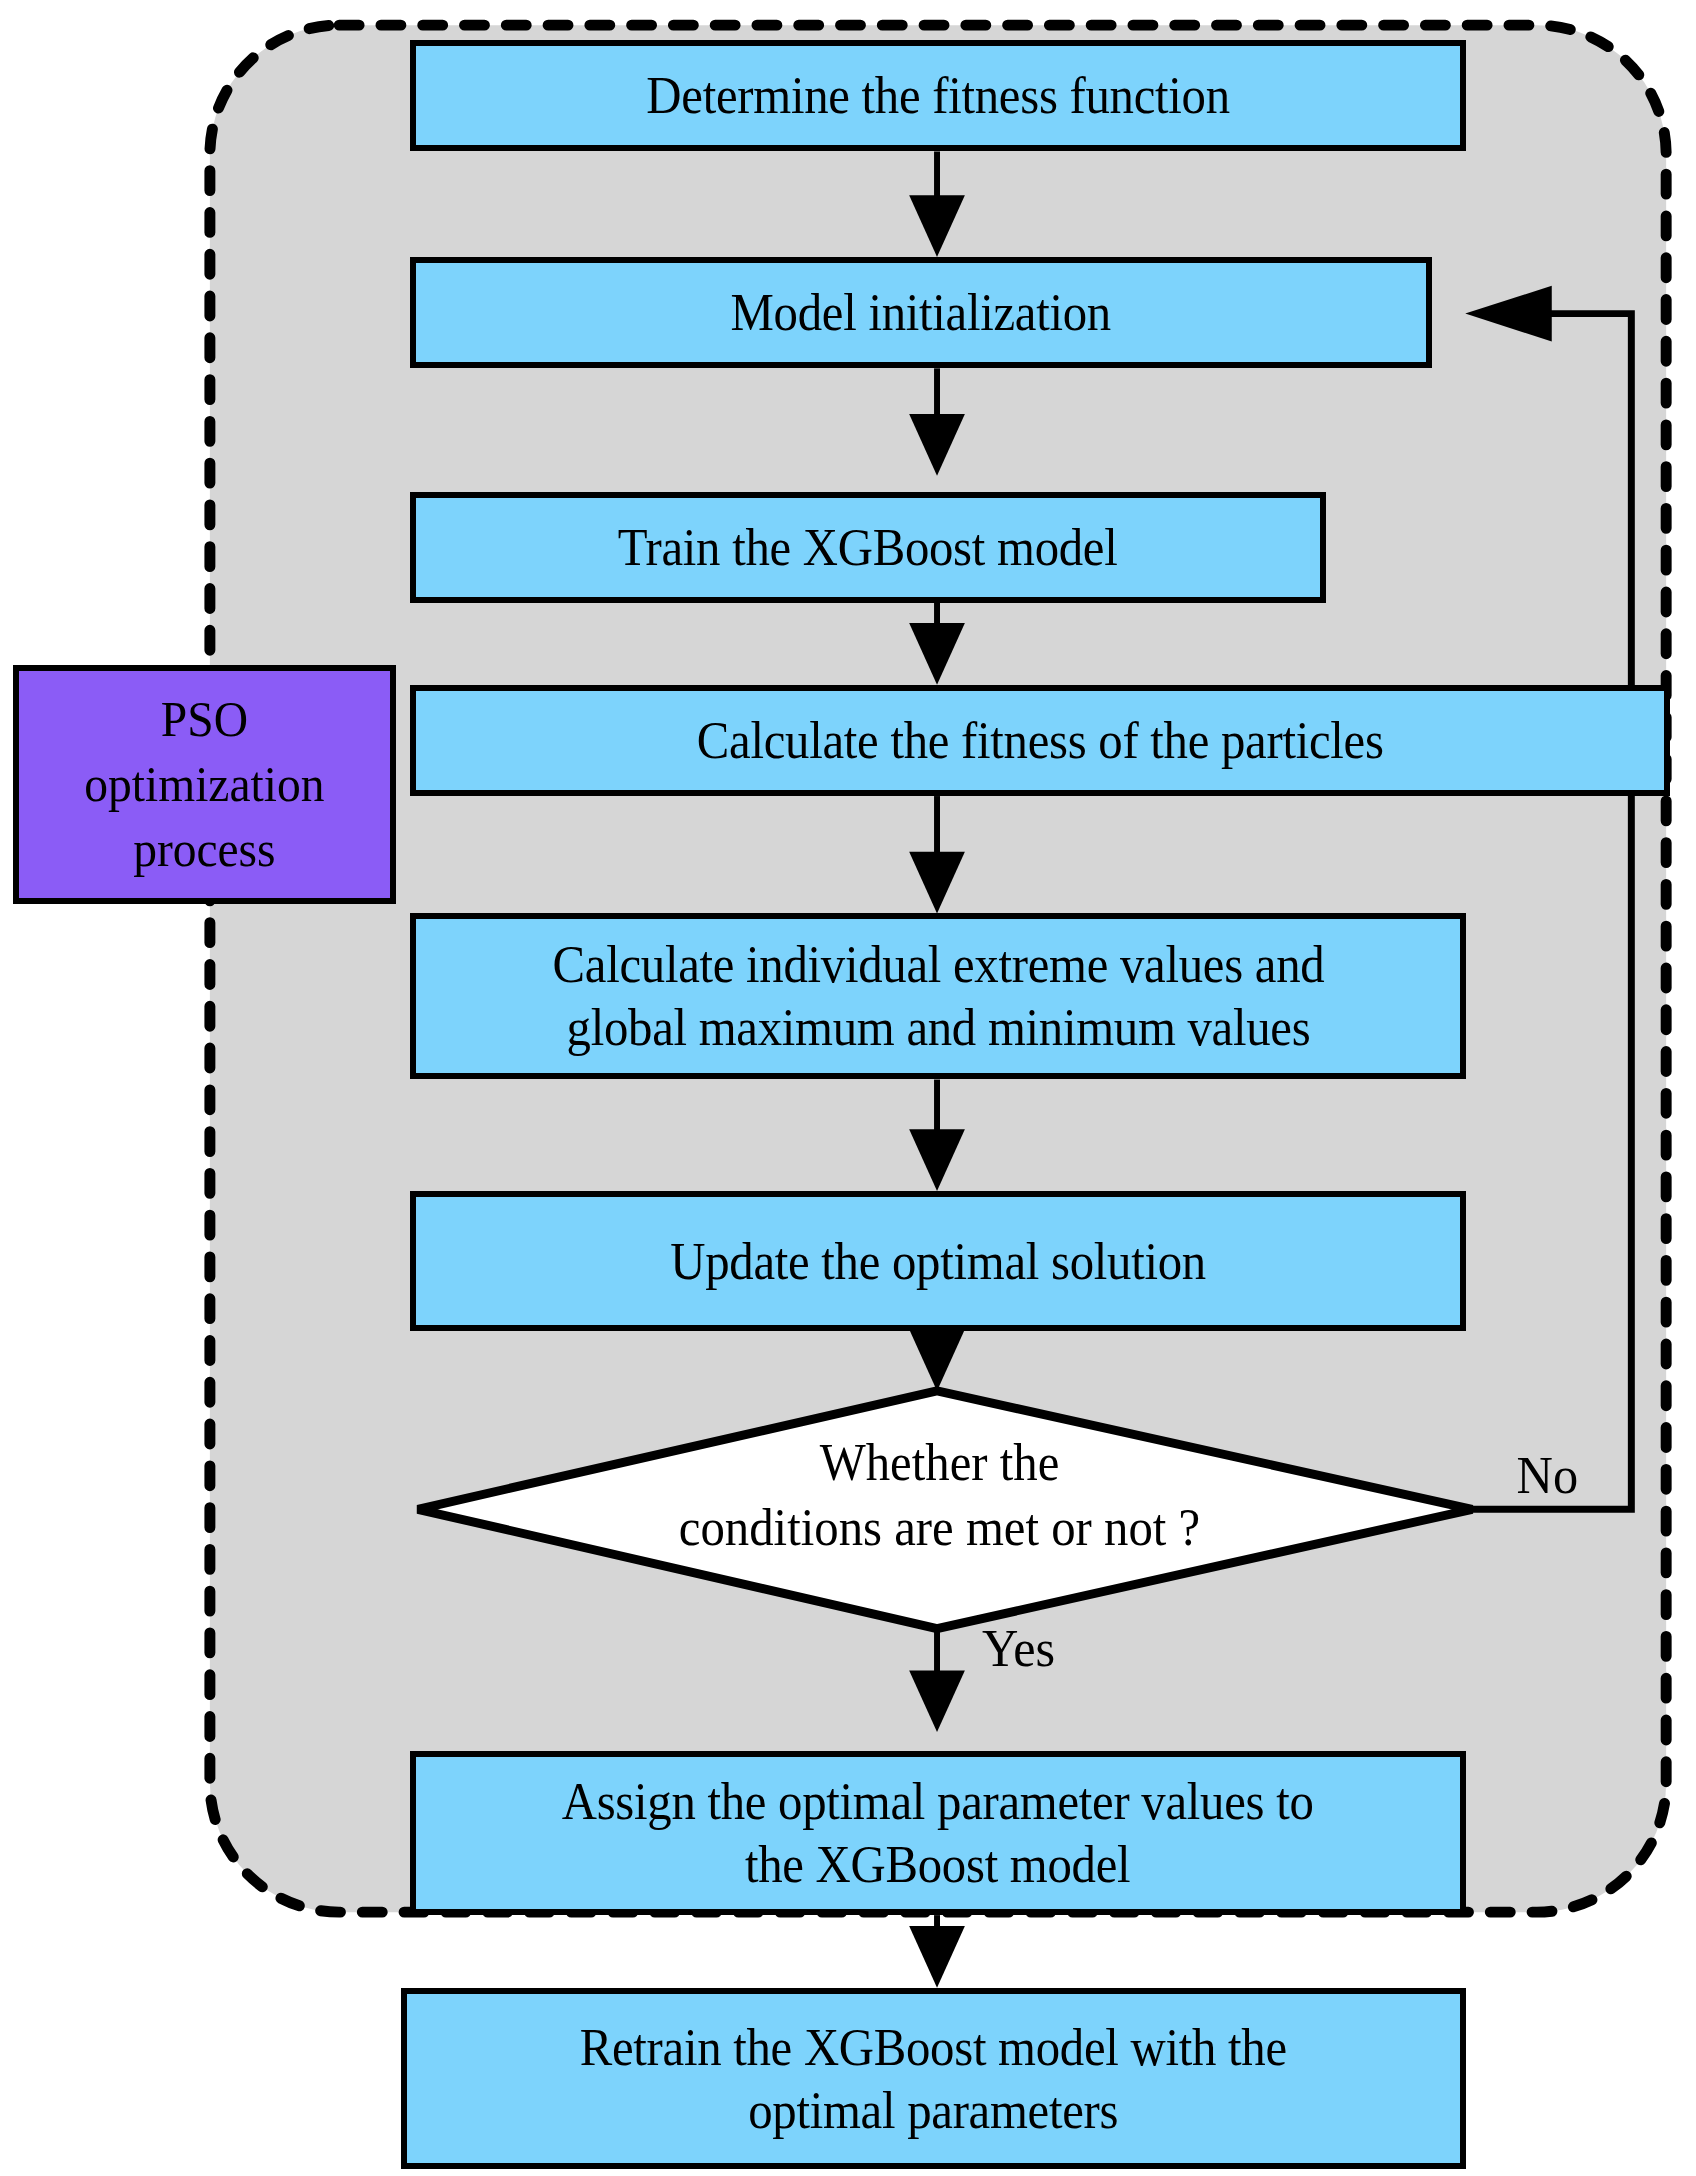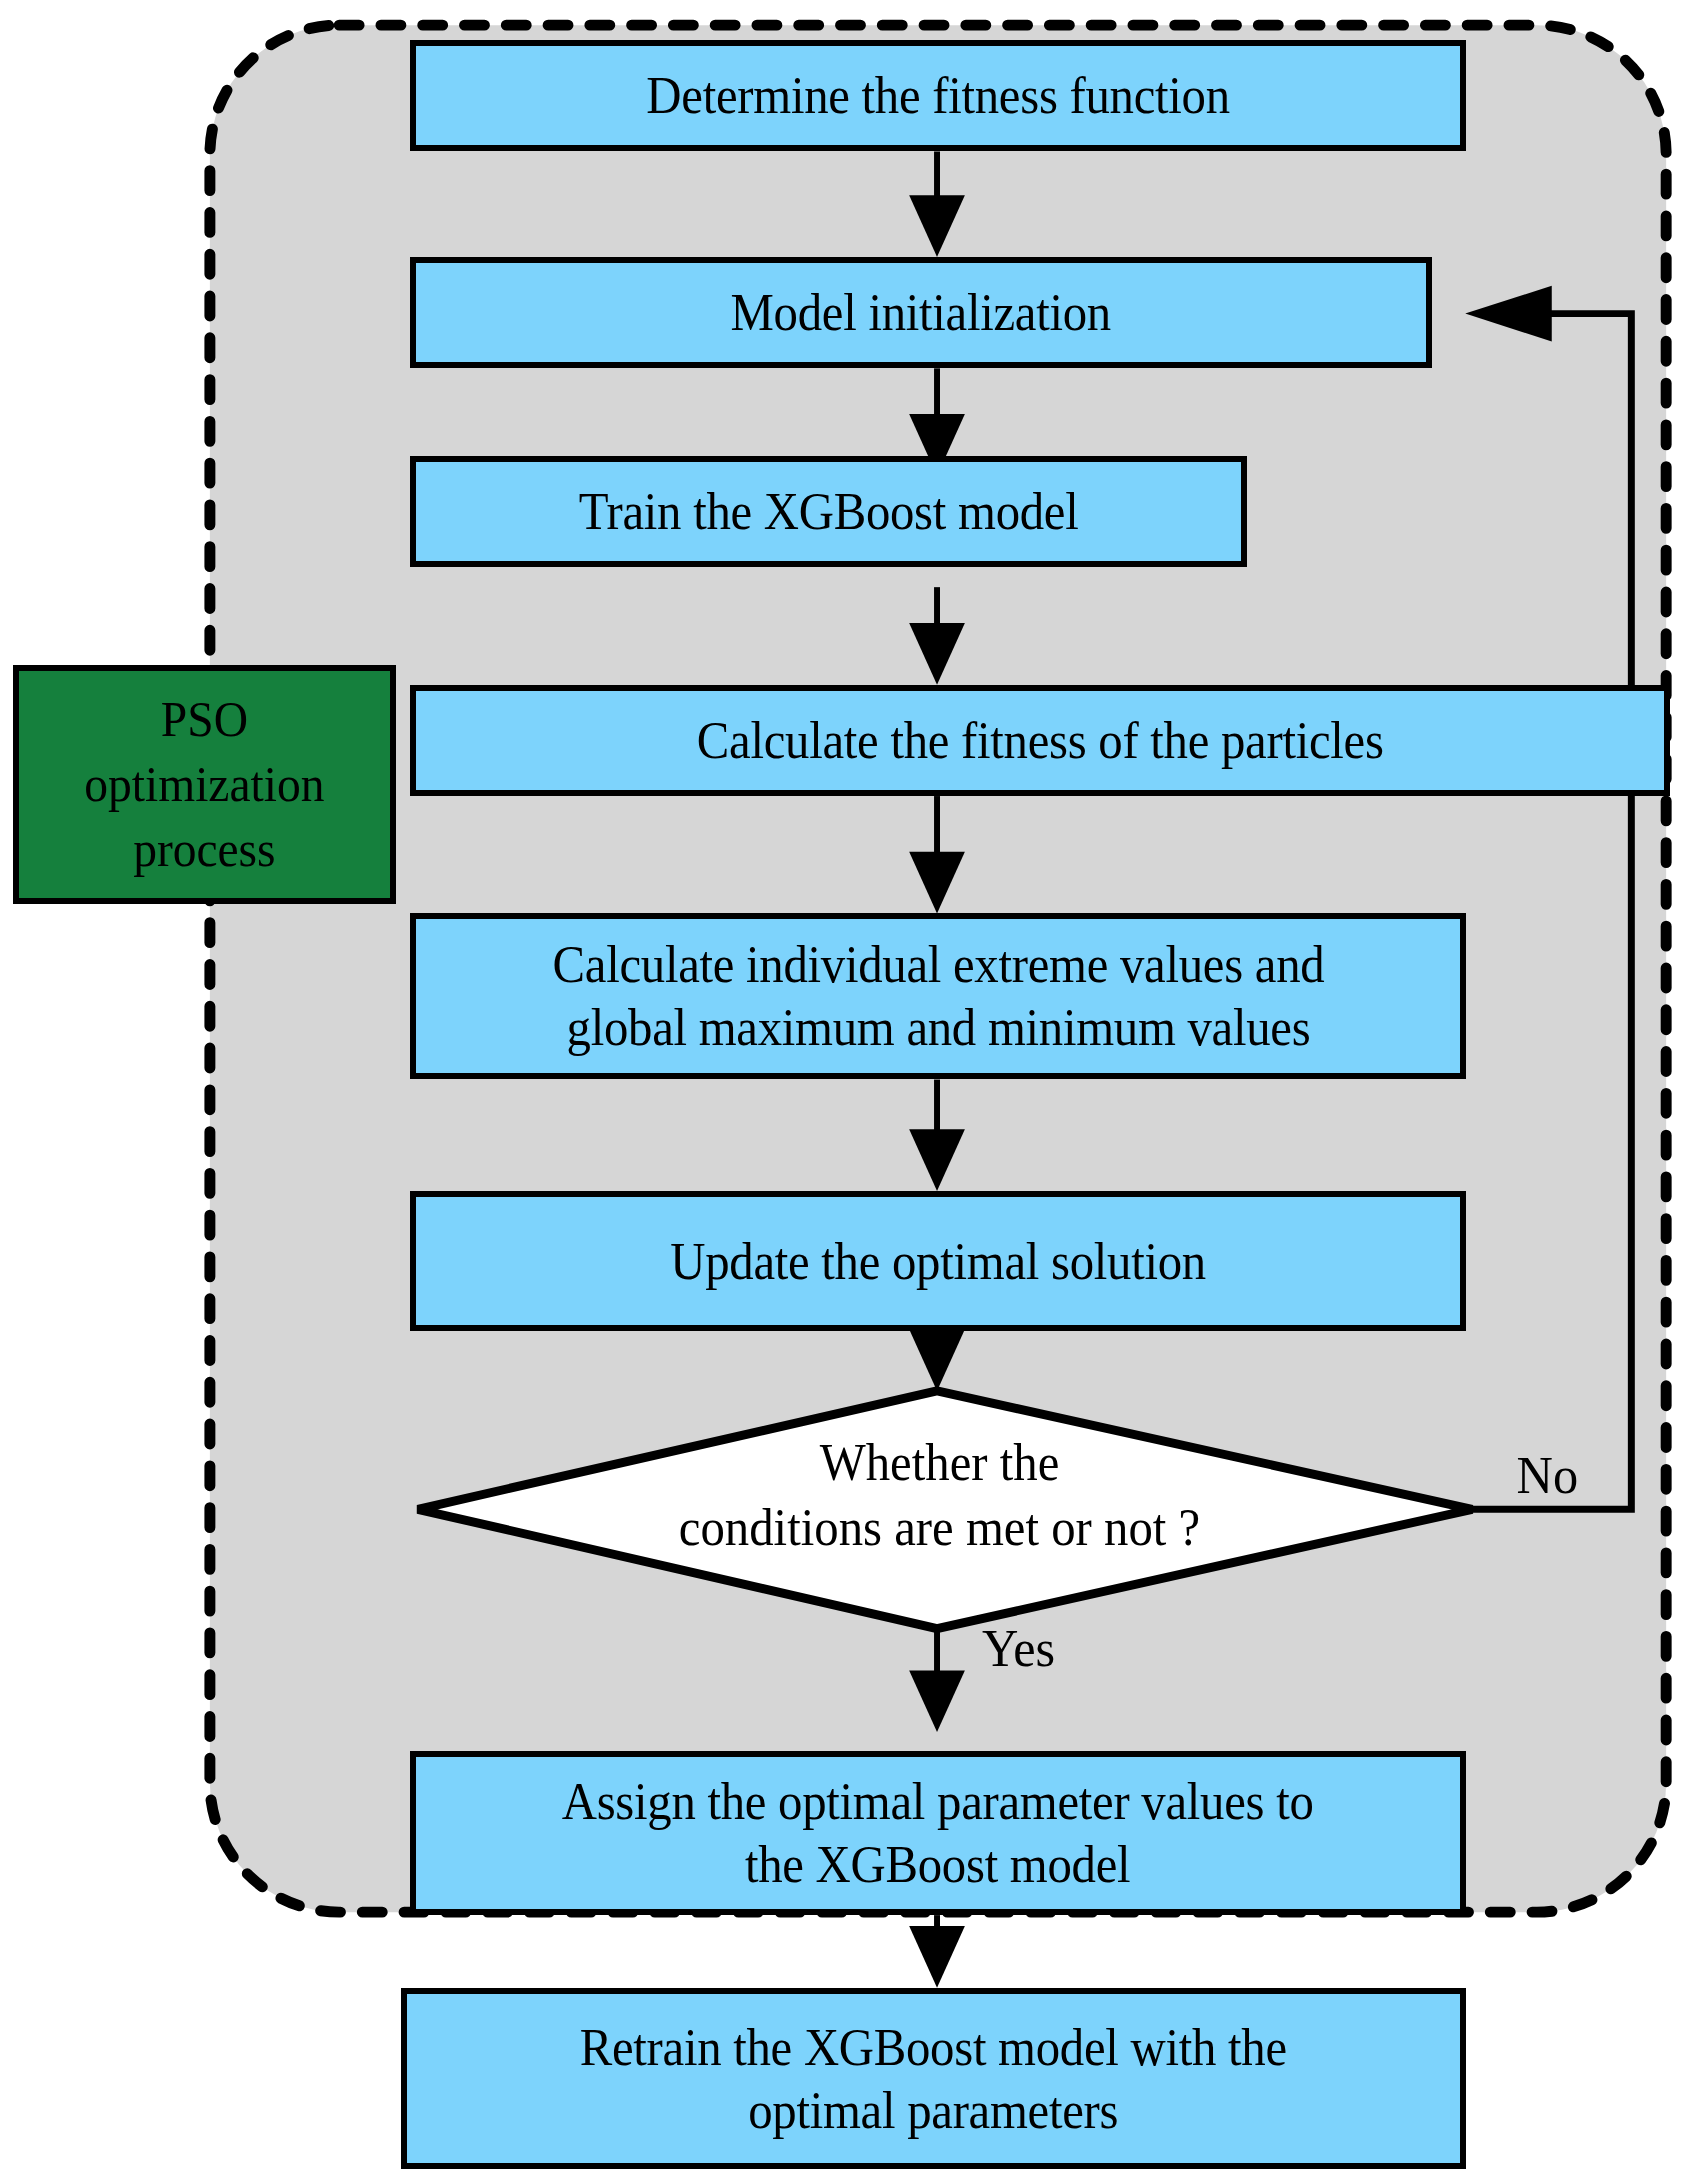--- a/index.html
+++ b/index.html
@@ -36,21 +36,21 @@
     font-size: 53px;
     line-height: 1.18;
     color: #000000;
     letter-spacing: -0.3px;
     transform: scaleX(0.92);
     white-space: pre-line;
   }
   .pso-box {
     position: absolute;
     box-sizing: border-box;
-    background: #15803d;
+    background: #8b5cf6;
     border: 6px solid #000000;
     display: flex;
     align-items: center;
     justify-content: center;
     text-align: center;
     z-index: 6;
   }
   .pso-box .label {
     font-size: 50px;
     line-height: 1.30;
@@ -142,21 +142,21 @@
   </div>
 
   <div class="node" style="left:410px; top:40px; width:1056px; height:111px;">
     <div class="label">Determine the fitness function</div>
   </div>
 
   <div class="node" style="left:410px; top:257px; width:1022px; height:111px;">
     <div class="label">Model initialization</div>
   </div>
 
-  <div class="node" style="left:410px; top:456px; width:837px; height:111px;">
+  <div class="node" style="left:410px; top:492px; width:916px; height:111px;">
     <div class="label">Train the XGBoost model</div>
   </div>
 
   <div class="node" style="left:410px; top:685px; width:1260px; height:111px;">
     <div class="label">Calculate the fitness of the particles</div>
   </div>
 
   <div class="node" style="left:410px; top:913px; width:1056px; height:166px;">
     <div class="label">Calculate individual extreme values and
 global maximum and minimum values</div>

